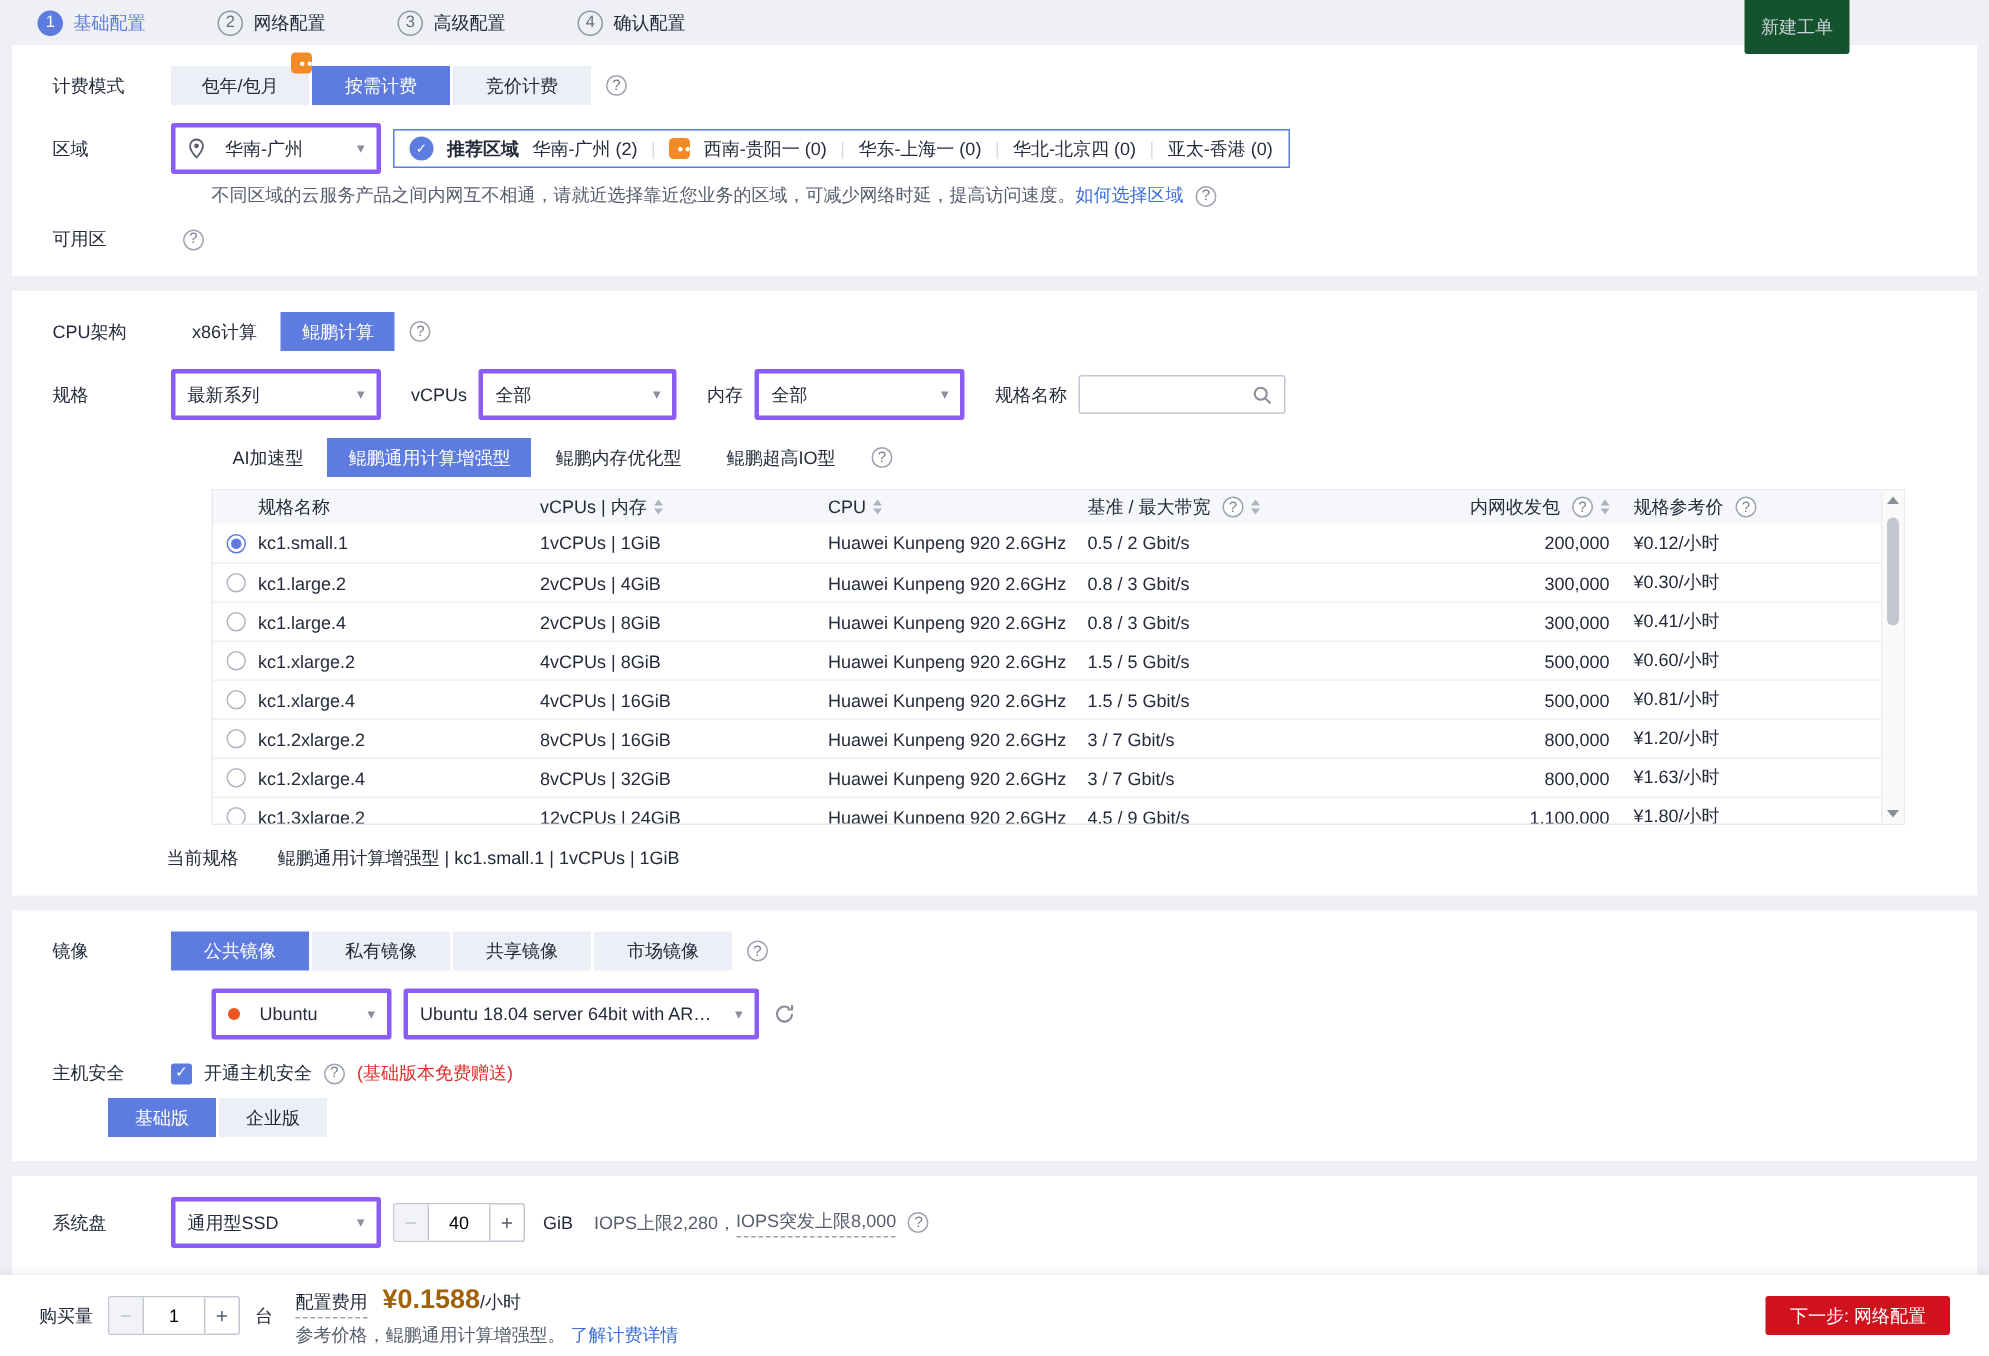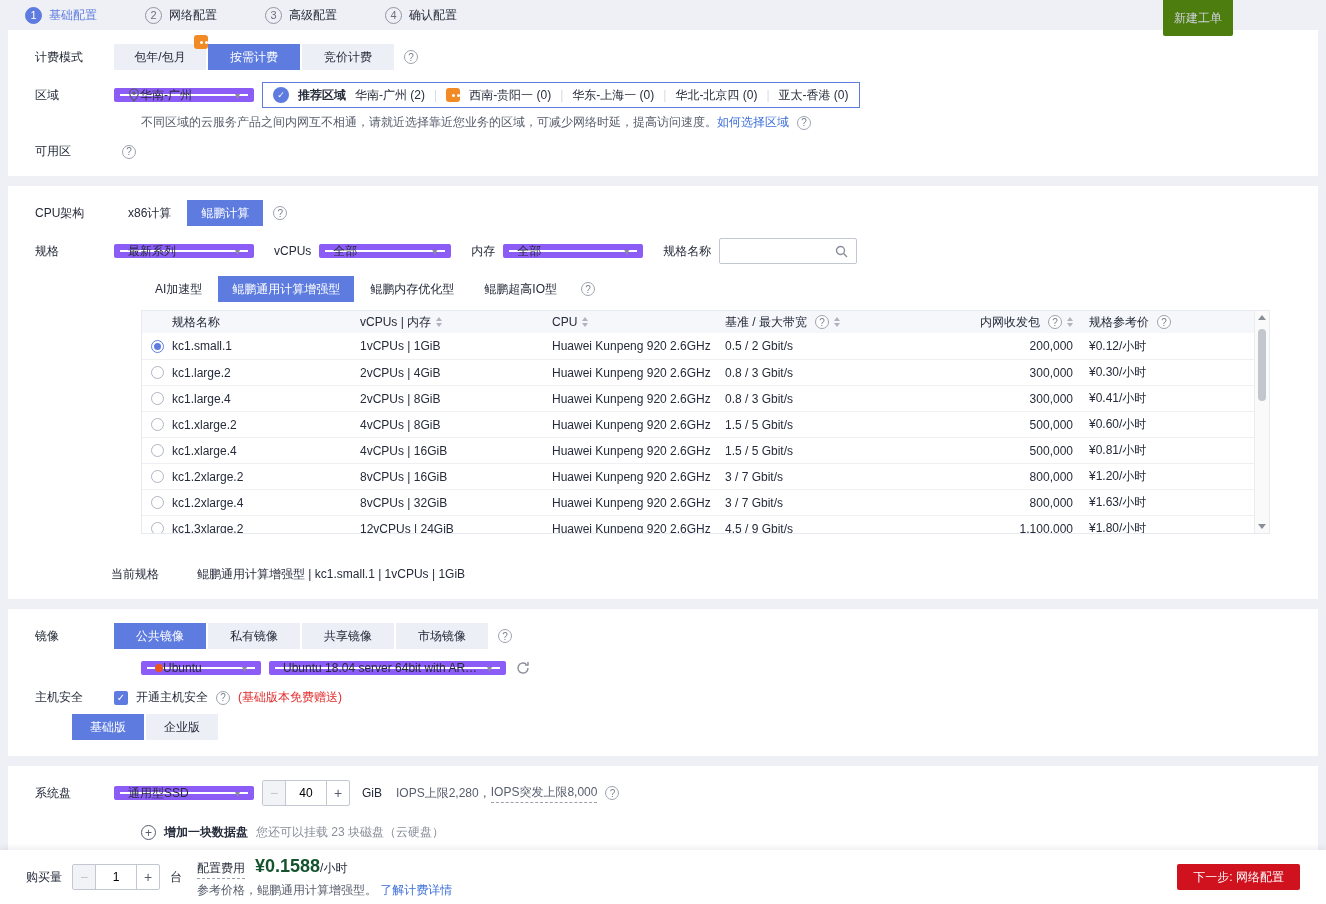--- a/index.html
+++ b/index.html
@@ -5,38 +5,38 @@
   *{box-sizing:border-box;margin:0;padding:0}
   html,body{width:1326px;height:904px}
   body{background:#eef0f5;font-family:"Liberation Sans","DejaVu Sans",sans-serif;font-size:12px;color:#252b3a;position:relative;overflow:hidden}
 
   
   .stepbar{height:30px;display:flex;align-items:center;padding-left:25px}
   .step{display:flex;align-items:center;margin-right:48px;cursor:pointer}
   .step-circle{width:17px;height:17px;border-radius:50%;border:1px solid #9096a3;color:#6b707c;font-size:11px;display:flex;align-items:center;justify-content:center;margin-right:7px;flex-shrink:0}
   .step.active .step-circle{background:#5e7ce0;border-color:#5e7ce0;color:#fff}
   .step.active .step-label{color:#5e7ce0}
-  .ticket-btn{position:absolute;top:0;right:93px;width:70px;height:36px;background:#4d7c0f;color:#ced3da;display:flex;align-items:center;justify-content:center;cursor:pointer;z-index:6;border-radius:0 0 2px 2px}
+  .ticket-btn{position:absolute;top:0;right:93px;width:70px;height:36px;background:#14532d;color:#ced3da;display:flex;align-items:center;justify-content:center;cursor:pointer;z-index:6;border-radius:0 0 2px 2px}
 
   
   .card{background:#fff;margin:0 8px 10px;padding:14px 0 16px}
   .frow{display:flex;align-items:center;margin-bottom:12px}
   .flabel{width:106px;padding-left:27px;flex-shrink:0}
 
   
   .seg{display:flex;position:relative}
   .seg-tab{min-width:92px;height:26px;line-height:26px;text-align:center;background:#edeff7;color:#252b3a;margin-right:2px;cursor:pointer;padding:0 18px;white-space:nowrap}
   .seg-tab.sel{background:#5e7ce0;color:#fff}
   .seg.ghost .seg-tab{background:transparent;min-width:auto;padding:0 14px}
   .seg.ghost .seg-tab.sel{background:#5e7ce0}
 
   .qicon{display:inline-flex;width:14px;height:14px;border:1px solid #9da3ae;border-radius:50%;color:#7b818c;font-size:10px;align-items:center;justify-content:center;margin-left:8px;flex-shrink:0;background:#fff}
   .link{color:#3d6fd9;cursor:pointer}
 
-  .select{height:14px;background:#fff;border:6px solid #8b5cf6;border-radius:2px;display:flex;align-items:center;padding:0 8px;cursor:pointer;gap:0}
+  .select{height:34px;background:#fff;border:3px solid #8b5cf6;border-radius:2px;display:flex;align-items:center;padding:0 8px;cursor:pointer;gap:13px}
   .select .caret{margin-left:auto;color:#8a8e99;font-size:10px}
 
   .promo-badge{width:14px;height:14px;background:#f28b25;border-radius:3px;display:inline-flex;align-items:center;justify-content:center;flex-shrink:0}
   .promo-badge::after{content:"";width:3px;height:3px;background:#fff;border-radius:50%;box-shadow:5px 0 0 #fff}
   .badge-float{position:absolute;top:-9px;left:80px;z-index:2}
 
   .rec-bar{height:26px;border:1px solid #5e7ce0;display:flex;align-items:center;background:#fff;margin-left:8px;padding:0 10px;gap:9px}
   .rec-icon{width:16px;height:16px;border-radius:50%;background:#5e7ce0;color:#fff;font-size:9px;display:flex;align-items:center;justify-content:center;flex-shrink:0}
   .rec-title{font-weight:bold}
   .rec-item{cursor:pointer;white-space:nowrap}
@@ -66,21 +66,21 @@
   .radio.checked::after{content:"";width:7px;height:7px;border-radius:50%;background:#5e7ce0}
   .sort-icon{display:inline-flex;flex-direction:column;gap:2px;margin-left:5px;cursor:pointer}
   .sort-icon i{width:0;height:0;border-left:3.5px solid transparent;border-right:3.5px solid transparent;display:block}
   .sort-icon .up{border-bottom:4px solid #aeb3bf}
   .sort-icon .down{border-top:4px solid #aeb3bf}
   .scrollbar{position:absolute;right:0;top:0;bottom:0;width:15px;background:#fafafa;border-left:1px solid #ececec;display:flex;flex-direction:column;align-items:center;justify-content:space-between;padding:4px 0}
   .sb-up,.sb-down{width:0;height:0;border-left:4px solid transparent;border-right:4px solid transparent;cursor:pointer}
   .sb-up{border-bottom:5px solid #8a8e99}
   .sb-down{border-top:5px solid #8a8e99}
   .sb-thumb{position:absolute;top:18px;left:3px;width:8px;height:72px;background:#c3c6cc;border-radius:4px;cursor:pointer}
-  .current-row{margin:32px 0 0 103px;display:flex;gap:38px}
+  .current-row{margin:14px 0 0 103px;display:flex;gap:26px}
   .current-value{font-weight:normal}
 
   
   .ubuntu-logo{width:6px;height:6px;border:4px solid #e95420;border-radius:50%;flex-shrink:0}
   .refresh-icon{margin-left:10px;cursor:pointer;display:inline-flex}
   .checkbox{width:14px;height:14px;background:#5e7ce0;border-radius:2px;color:#fff;font-size:10px;display:flex;align-items:center;justify-content:center;margin-right:8px;cursor:pointer;flex-shrink:0}
   .red-note{color:#e02e2e;margin-left:8px}
 
   
   .num-stepper{display:flex;border:1px solid #c3c7d1;border-radius:2px;height:26px;background:#fff}
@@ -90,21 +90,21 @@
   .dotted-u{border-bottom:1px dashed #9aa0ab;padding-bottom:1px}
   .add-disk-row{margin:18px 0 0 133px;display:flex;align-items:center;gap:8px}
   .plus-circle{width:15px;height:15px;border:1px solid #575d6c;border-radius:50%;display:flex;align-items:center;justify-content:center;font-size:12px;color:#575d6c;flex-shrink:0}
   .add-label{font-weight:bold;cursor:pointer}
   .add-note{color:#8a8e99}
 
   
   .footer{position:absolute;left:0;right:0;bottom:0;height:54px;background:#fff;box-shadow:0 -2px 6px rgba(20,30,60,.08);display:flex;align-items:center;padding:0 26px;z-index:10}
   .fee-block{margin-left:15px}
   .fee-line{display:flex;align-items:baseline}
-  .price{color:#14532d;font-size:18px;font-weight:bold;margin-left:10px}
+  .price{color:#a16207;font-size:18px;font-weight:bold;margin-left:10px}
   .sub-line{color:#575d6c;margin-top:3px}
   .next-btn{margin-left:auto;background:#d0121f;color:#fff;height:26px;padding:12px 16px;display:flex;align-items:center;border-radius:2px;cursor:pointer}
 </style>
 </head>
 <body>
 
 <div class="stepbar">
   <div class="step active">
     <span class="step-circle">1</span>
     <span class="step-label">基础配置</span>

